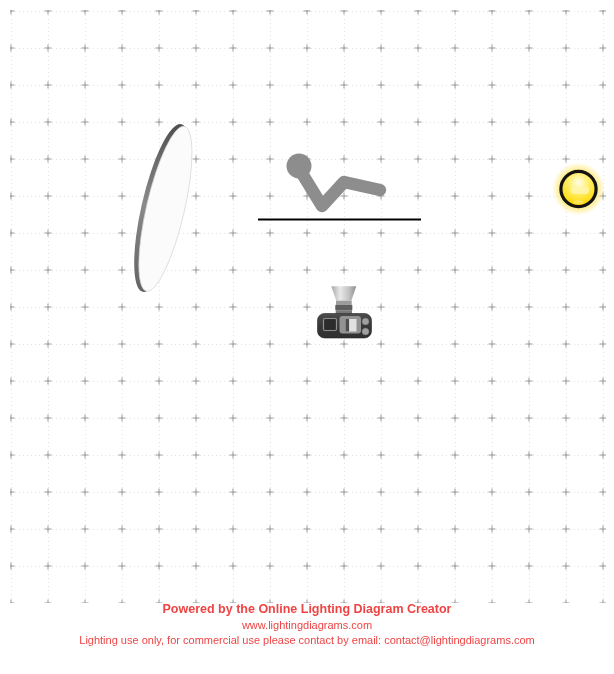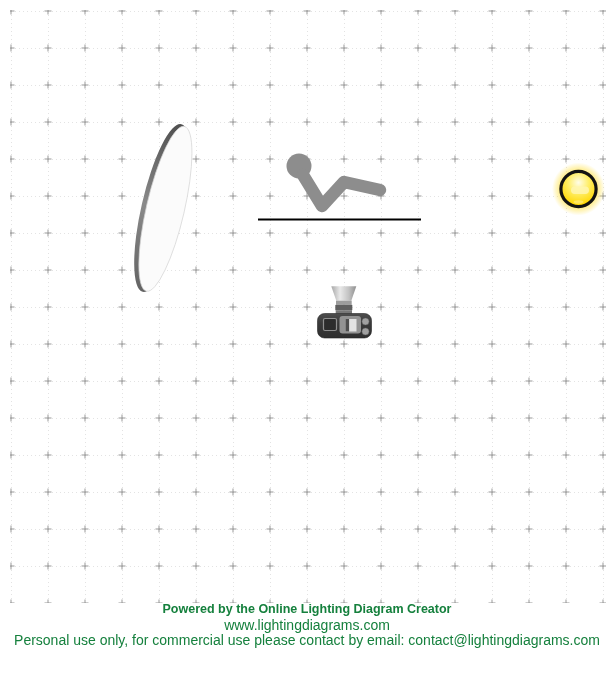--- a/index.html
+++ b/index.html
@@ -11,23 +11,23 @@
     overflow: hidden;
     font-family: "Liberation Sans", sans-serif;
   }
   .canvas-svg { position: absolute; left: 0; top: 0; display: block; }
   .footer {
     position: absolute;
     left: 0;
     top: 602px;
     width: 614px;
     text-align: center;
-    color: #15803d;
+    color: #ef4444;
   }
-  .f-line { font-size: 14px; line-height: 15.5px; white-space: nowrap; }
+  .f-line { font-size: 11px; line-height: 15.5px; white-space: nowrap; }
   .f-line.bold { font-weight: bold; font-size: 12.5px; }
 </style>
 </head>
 <body>
 
 <div class="stage">
 
   <svg class="canvas-svg" width="614" height="603" viewBox="0 0 614 603">
     <defs>
       <pattern id="grid" x="11" y="11" width="37" height="37" patternUnits="userSpaceOnUse">
@@ -98,16 +98,16 @@
       <circle cx="578.5" cy="189" r="26.5" fill="url(#glowGrad)"></circle>
       <circle cx="578.5" cy="189" r="17.6" fill="url(#bulbGrad)" stroke="#131313" stroke-width="3.2"></circle>
       <rect x="571" y="186.5" width="18" height="7.5" rx="3.7" fill="#fff6b0" opacity="0.85"></rect>
       <ellipse cx="578.5" cy="202" rx="5" ry="1.8" fill="#ffffff" opacity="0.3"></ellipse>
     </g>
   </svg>
 
   <div class="footer">
     <div class="f-line bold">Powered by the Online Lighting Diagram Creator</div>
     <div class="f-line">www.lightingdiagrams.com</div>
-    <div class="f-line">Personal use only, for commercial use please contact by email: contact@lightingdiagrams.com</div>
+    <div class="f-line">Lighting use only, for commercial use please contact by email: contact@lightingdiagrams.com</div>
   </div>
 
 </div>
 
 </body></html>

